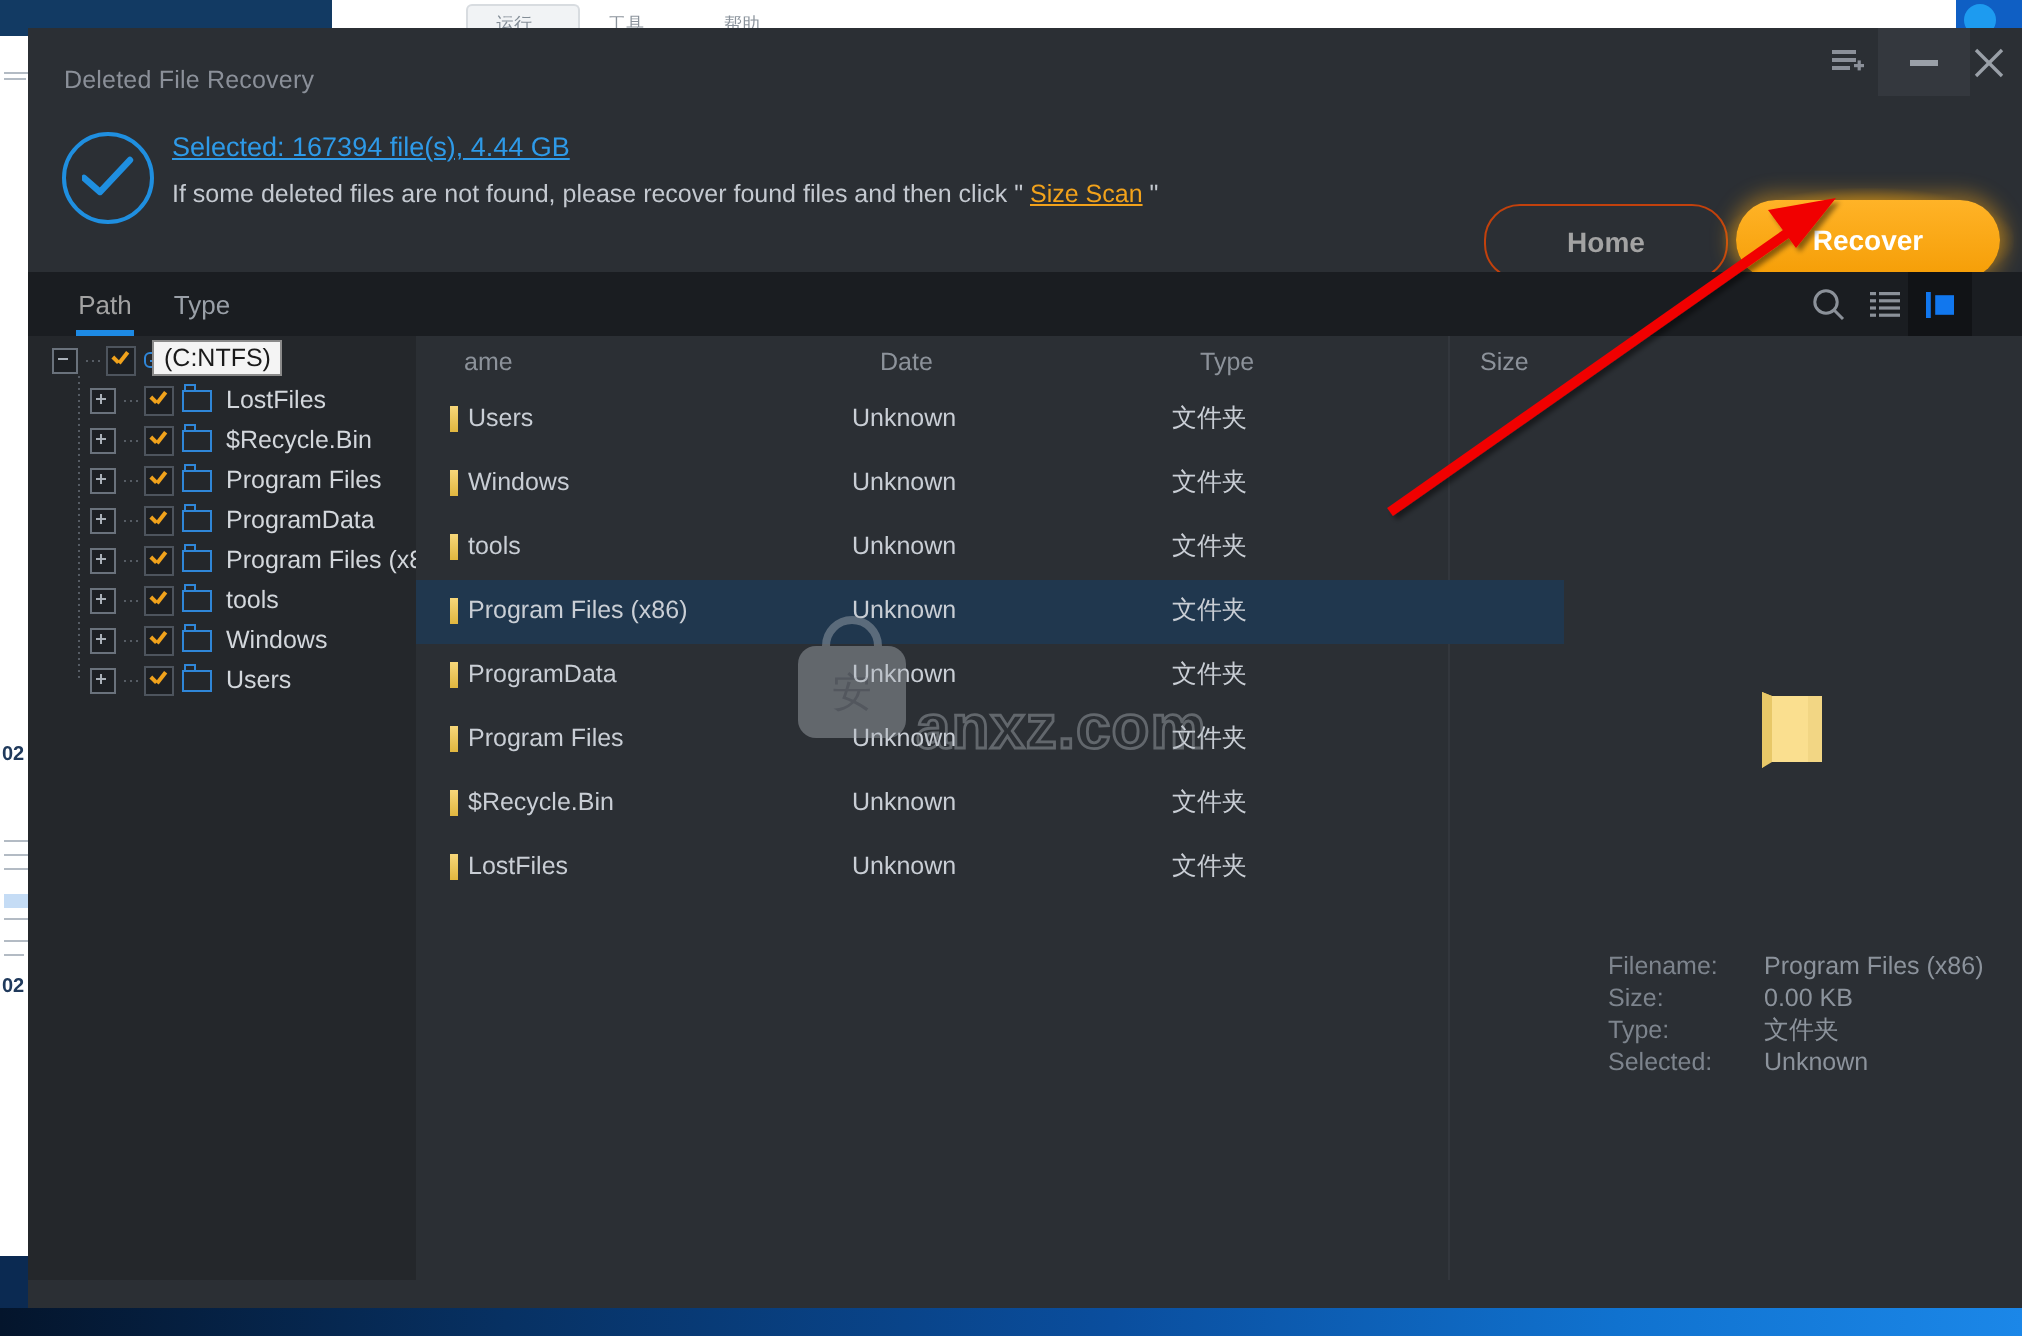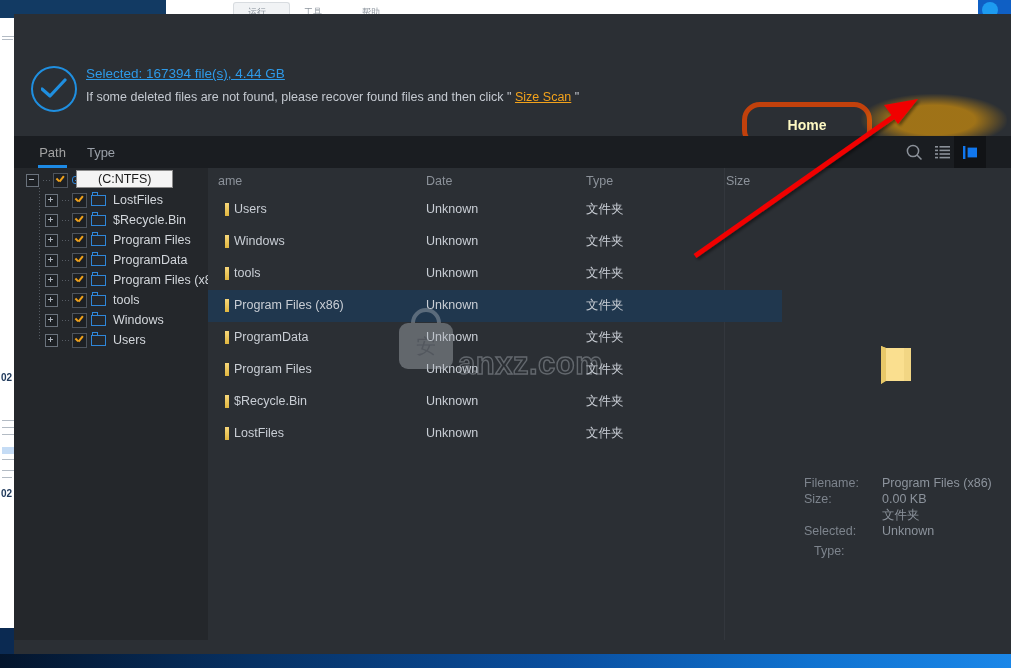--- a/index.html
+++ b/index.html
@@ -36,21 +36,21 @@
   #tb-min{left:925px;width:46px;background:#34383e;}
   #tb-close{left:963px;width:34px;}
 
   
   #header{position:absolute;left:0;top:34px;width:997px;height:88px;background:#2b2f34;}
   #check-circle{position:absolute;left:17px;top:18px;width:42px;height:42px;border:2px solid #1f8fe0;border-radius:50%;}
   #check-circle svg{position:absolute;left:8px;top:10px;}
   #hdr-line1{position:absolute;left:72px;top:18px;font-size:13.5px;color:#2e9ae8;text-decoration:underline;}
   #hdr-line2{position:absolute;left:72px;top:42px;font-size:12.5px;color:#c4c9d0;white-space:nowrap;}
   #deep-scan{color:#f2a21b;text-decoration:underline;cursor:pointer;}
-  #btn-home{position:absolute;left:728px;top:54px;width:120px;height:36px;border:5px solid #c2410c;border-radius:18px;background:#2b2f34;color:#fef9c3;font-size:14px;font-weight:bold;display:flex;align-items:center;justify-content:center;cursor:pointer;}
+  #btn-home{position:absolute;left:728px;top:54px;width:120px;height:36px;border:1px solid #c2410c;border-radius:18px;background:#2b2f34;color:#a3a3a3;font-size:14px;font-weight:bold;display:flex;align-items:center;justify-content:center;cursor:pointer;}
   #recover-glow{position:absolute;left:847px;top:46px;width:146px;height:52px;border-radius:26px;background:radial-gradient(ellipse at center,rgba(255,170,0,.55) 40%,rgba(255,170,0,0) 72%);}
   #btn-recover{position:absolute;left:854px;top:52px;width:132px;height:40px;border-radius:20px;
      background:linear-gradient(180deg,#ffb327 0%,#f59d05 100%);
      color:#ffffff;font-size:14px;font-weight:bold;display:flex;align-items:center;justify-content:center;cursor:pointer;box-shadow:0 0 10px 3px rgba(255,170,20,.45);}
 
   
   #tabstrip{position:absolute;left:0;top:122px;width:997px;height:32px;background:#1a1d21;}
   .tab{position:absolute;top:0;height:32px;display:flex;align-items:center;font-size:13px;color:#9aa0a8;cursor:pointer;}
   .tab.active{color:#a3a3a3;}
   .tab.active::after{content:"";position:absolute;left:0;bottom:0;width:100%;height:3px;background:#1d8ae5;}
@@ -72,26 +72,26 @@
   .expander.plus::after{content:"";position:absolute;left:4px;top:2px;width:1px;height:5px;background:#aab1b9;}
   .cbox{width:13px;height:13px;background:#1d2024;border:1px solid #4d545d;margin-right:4px;position:relative;flex:0 0 auto;}
   .cbox::after{content:"";position:absolute;left:2px;top:5px;width:4px;height:1.5px;background:#f0a21c;transform:rotate(45deg);}
   .cbox::before{content:"";position:absolute;left:4px;top:4px;width:7px;height:1.5px;background:#f0a21c;transform:rotate(-52deg);}
   .tfolder{width:16px;height:12px;margin-right:6px;flex:0 0 auto;position:relative;}
   .tfolder::before{content:"";position:absolute;left:0;top:1px;width:15px;height:11px;border:1.4px solid #2f86d8;box-sizing:border-box;}
   .tfolder::after{content:"";position:absolute;left:1px;top:-2px;width:6px;height:3px;border:1.4px solid #2f86d8;border-bottom:none;box-sizing:border-box;}
   .tdrive{width:18px;height:12px;margin-right:6px;flex:0 0 auto;position:relative;}
   .tdrive::before{content:"";position:absolute;left:0;top:2px;width:17px;height:8px;border:1.4px solid #2f86d8;border-radius:3px;box-sizing:border-box;}
   .tdrive::after{content:"";position:absolute;left:3px;top:6px;width:10px;height:1.4px;background:#2f86d8;}
-  #drive-label{position:absolute;left:62px;top:156px;background:#f4f4f4;color:#1a1a1a;font-size:12.5px;padding:1px 21px;border:1px solid #8a8a8a;z-index:30;}
+  #drive-label{position:absolute;left:62px;top:156px;background:#f4f4f4;color:#1a1a1a;font-size:12.5px;padding:1px 5px;border:1px solid #8a8a8a;z-index:30;}
   .guide{position:absolute;width:1px;background:repeating-linear-gradient(180deg,#565c64 0 1px,transparent 1px 3px);}
 
   
   #list{position:absolute;left:194px;top:0;width:574px;height:472px;background:#2b2f34;}
-  #col-head{position:absolute;left:0;top:0;width:574px;height:26px;}
+  #col-head{position:absolute;left:14px;top:0;width:574px;height:26px;}
   .colh{position:absolute;top:6px;font-size:12.5px;color:#8c929a;}
   .colsep{position:absolute;top:0;width:1px;height:472px;background:#33373d;}
   .row{position:absolute;left:0;width:574px;height:32px;}
   .row.sel{background:#20374e;}
   .row .fbar{position:absolute;left:17px;top:9px;width:4px;height:13px;background:linear-gradient(180deg,#f7d77a,#e0b63f);}
   .row .fname{position:absolute;left:26px;top:8px;font-size:12.5px;color:#c9ced5;}
   .row .fdate{position:absolute;left:218px;top:8px;font-size:12.5px;color:#c9ced5;}
   .row .ftype{position:absolute;left:378px;top:7px;font-size:12.5px;color:#c9ced5;}
   #vsep1{left:516px;}
 
@@ -135,33 +135,60 @@
   <div class="doc-blue" style="left:2px;top:447px;width:17px;height:7px;"></div>
   <div class="doc-line" style="left:2px;top:459px;width:13px;height:1px;"></div>
   <div class="doc-line" style="left:2px;top:470px;width:15px;height:1px;"></div>
   <div class="doc-line" style="left:2px;top:477px;width:10px;height:1px;"></div>
   <div id="bg-leftdoc-bottom"></div>
   <div id="bg-bottomblue"></div>
 </div>
 
 <div id="dialog">
 
+  <div id="titlebar">
+    <div id="win-title">Deleted File Recovery</div>
+
+    <div class="tb-btn" id="tb-menu">
+      <svg width="16" height="14" viewBox="0 0 16 14">
+        <rect x="0" y="1" width="12" height="2" fill="#8b9099"></rect>
+        <rect x="0" y="5" width="12" height="2" fill="#8b9099"></rect>
+        <rect x="0" y="9" width="9" height="2" fill="#8b9099"></rect>
+        <rect x="11" y="8" width="5" height="1.6" fill="#8b9099"></rect>
+        <rect x="12.8" y="6.2" width="1.6" height="5" fill="#8b9099"></rect>
+      </svg>
+    </div>
+
+    <div class="tb-btn" id="tb-min">
+      <svg width="14" height="3" viewBox="0 0 14 3">
+        <rect x="0" y="0" width="14" height="3" fill="#9aa0a8"></rect>
+      </svg>
+    </div>
+
+    <div class="tb-btn" id="tb-close">
+      <svg width="15" height="15" viewBox="0 0 15 15">
+        <line x1="1" y1="1" x2="14" y2="14" stroke="#9aa0a8" stroke-width="1.7"></line>
+        <line x1="14" y1="1" x2="1" y2="14" stroke="#9aa0a8" stroke-width="1.7"></line>
+      </svg>
+    </div>
+  </div>
 
   <div id="header">
     <div id="check-circle">
       <svg width="26" height="22" viewBox="0 0 26 22">
         <polyline points="1,11 9,18 24,2" fill="none" stroke="#1f8fe0" stroke-width="3.2" stroke-linecap="round" stroke-linejoin="round"></polyline>
       </svg>
     </div>
     <div id="hdr-line1">Selected: 167394 file(s), 4.44 GB</div>
     <div id="hdr-line2">
       <span>If some deleted files are not found, please recover found files and then click " </span><span id="deep-scan">Size Scan</span><span> "</span>
     </div>
     <div id="btn-home">Home</div>
     <div id="recover-glow"></div>
+    <div id="btn-recover">Recover</div>
   </div>
 
   <div id="tabstrip">
     <div class="tab active" id="tab-path">Path</div>
     <div class="tab" id="tab-type">Type</div>
 
     <div class="tool-icon" id="ti-search">
       <svg width="17" height="17" viewBox="0 0 17 17">
         <circle cx="7" cy="7" r="5.6" fill="none" stroke="#8b9199" stroke-width="1.5"></circle>
         <line x1="11" y1="11" x2="15.5" y2="15.5" stroke="#8b9199" stroke-width="1.5"></line>
@@ -328,21 +355,21 @@
           <polygon points="3,2 3,40 8,36 8,4" fill="#e6c25c"></polygon>
           <polygon points="8,4 33,4 33,37 8,37" fill="#fadf8f"></polygon>
           <polygon points="8,37 8,4 3,2 3,40" fill="#e8c868"></polygon>
           <rect x="26" y="4" width="7" height="33" fill="#f2d684"></rect>
         </svg>
       </div>
       <div class="pv-row" style="left:22px;top:308px;">Filename:</div>
       <div class="pv-val" style="left:100px;top:308px;">Program Files (x86)</div>
       <div class="pv-row" style="left:22px;top:324px;">Size:</div>
       <div class="pv-val" style="left:100px;top:324px;">0.00 KB</div>
-      <div class="pv-row" style="left:32px;top:340px;margin-top:36px;">Type:</div>
+      <div class="pv-row" style="left:22px;top:340px;">Type:</div>
       <div class="pv-val" style="left:100px;top:339px;">文件夹</div>
       <div class="pv-row" style="left:22px;top:356px;">Selected:</div>
       <div class="pv-val" style="left:100px;top:356px;">Unknown</div>
     </div>
 
   </div>
 
   <div id="drive-label">(C:NTFS)</div>
 </div>
 

